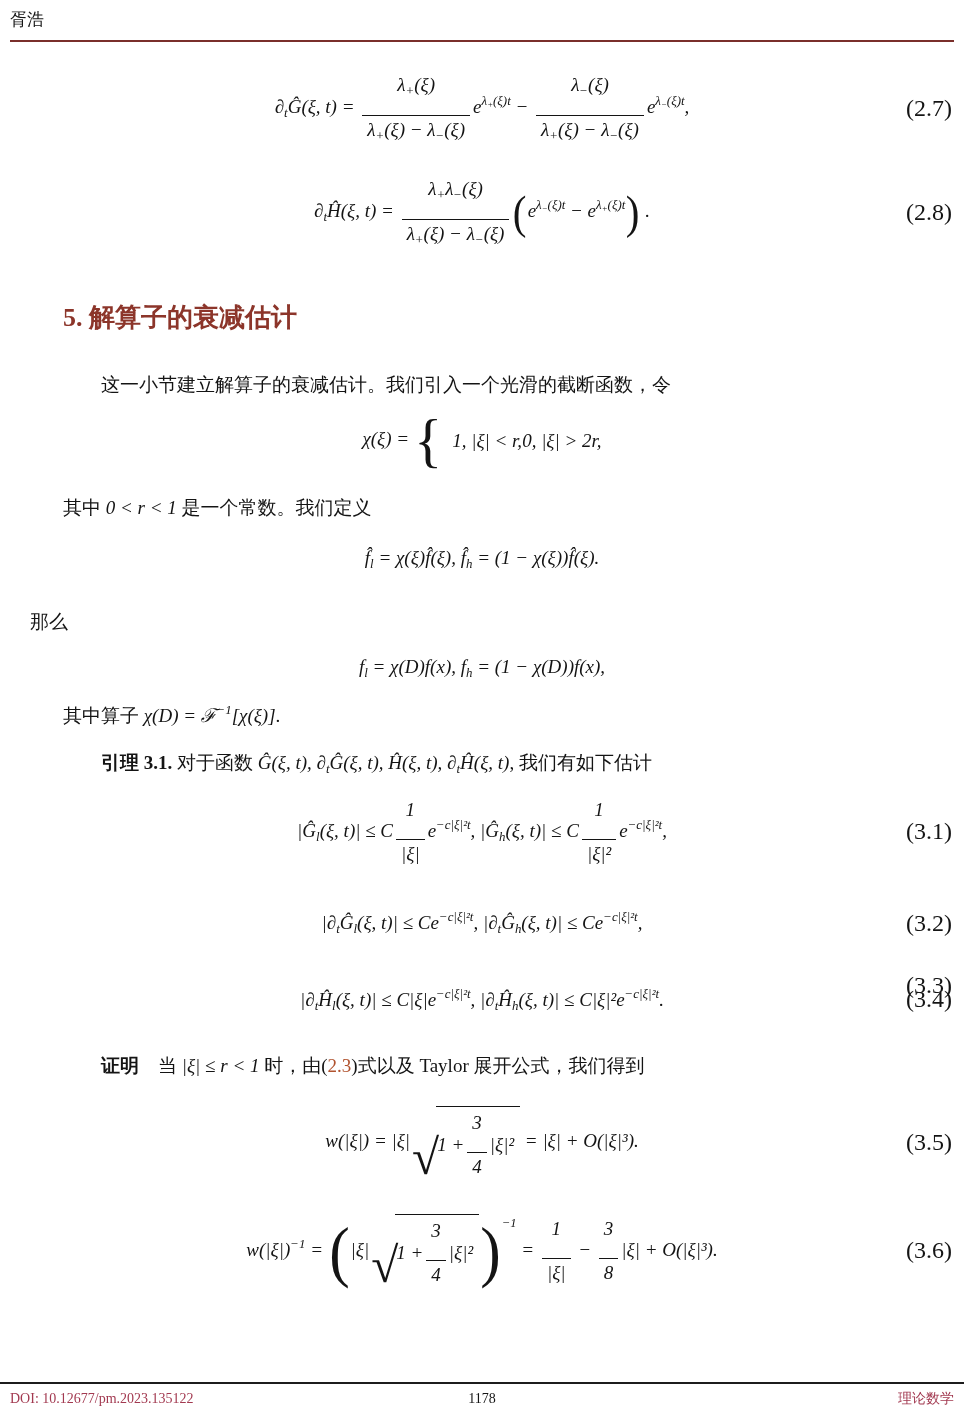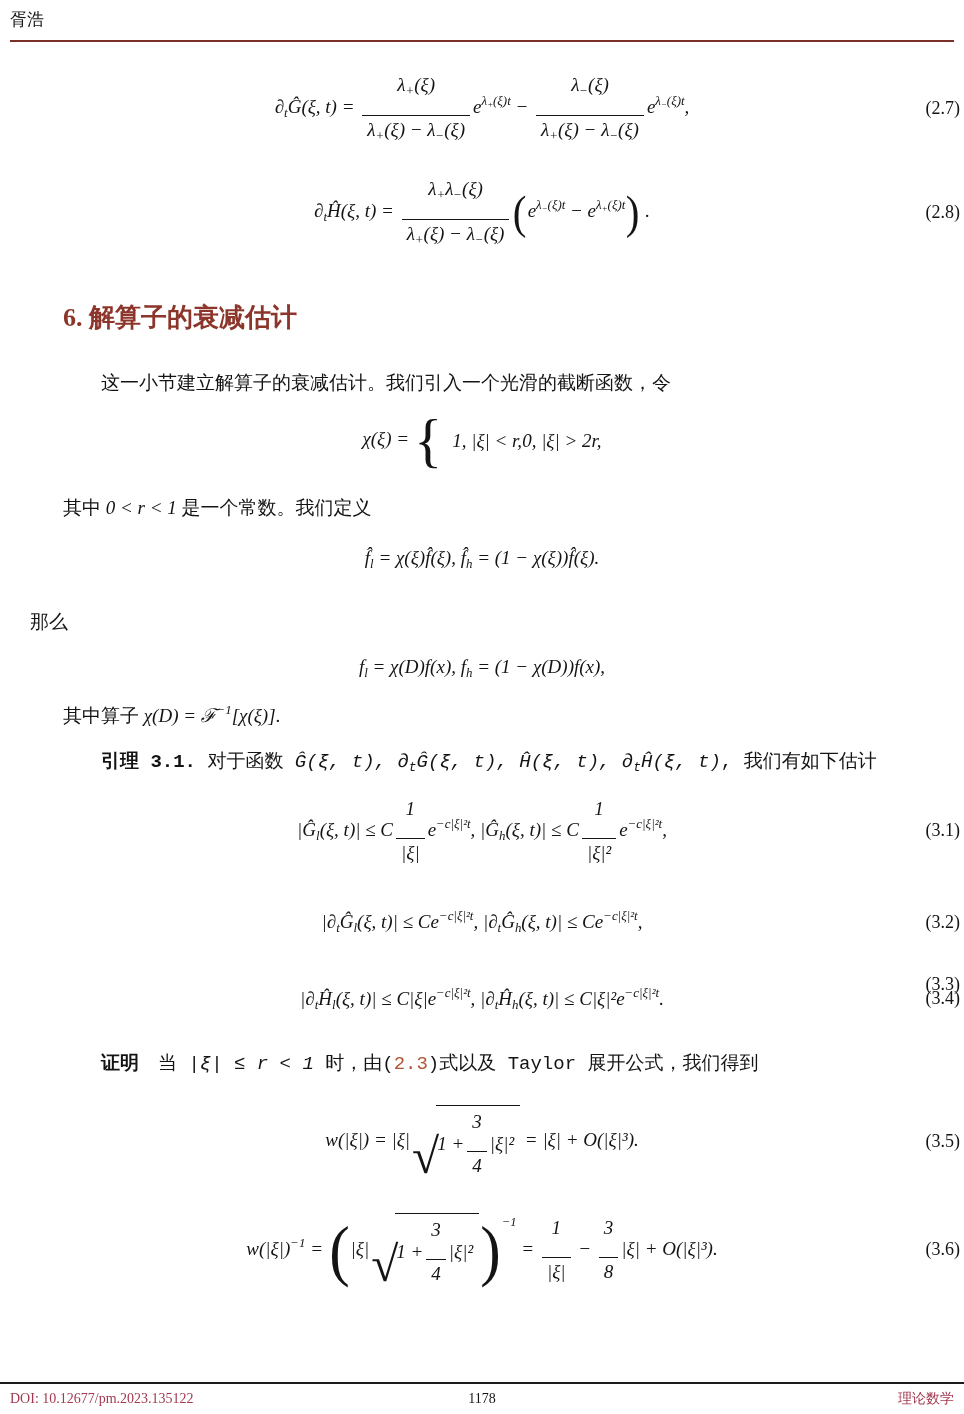--- a/index.html
+++ b/index.html
@@ -19,28 +19,28 @@
   .page-footer{position:absolute;left:0;right:0;bottom:6px;}
   .footer-rule{border:none;border-top:2px solid var(--footrule);margin:0 0 6px;}
   .footer-row{display:grid;grid-template-columns:1fr auto 1fr;align-items:baseline;padding:0 10px;font-size:14px;}
   .footer-doi{color:var(--doi);justify-self:start;cursor:pointer;}
   .footer-page{justify-self:center;}
   .footer-journal{color:var(--doi);justify-self:end;}
   
   .section-title{color:var(--accent);font-weight:bold;font-size:26px;padding:0 63px;margin-top:50px;}
   
   .para{font-size:19px;line-height:1.45;padding:0 63px;}
-  .indent{text-indent:2em;font-family:Liberation Mono, monospace;}
+  .indent{text-indent:2em;}
   .bf{font-weight:bold;}
   .rm{font-style:normal;}
   .mi{font-style:italic;}
   .eqlink{color:var(--reflink);cursor:pointer;font-style:normal;}
   
   .display-eq{position:relative;text-align:center;font-size:19px;line-height:1.3;}
-  .eq-num{position:absolute;right:4px;top:50%;transform:translateY(-50%);font-style:normal;font-size:18px;}
+  .eq-num{position:absolute;right:12px;top:50%;transform:translateY(-50%);font-style:normal;font-size:24px;}
   sup,sub{font-size:0.68em;}
   sup{vertical-align:0.62em;}
   sub{vertical-align:-0.28em;}
   .frac{display:inline-block;vertical-align:middle;text-align:center;margin:0 3px;}
   .frac .num{display:block;padding:1px 5px 16px;border-bottom:1.3px solid var(--ink);}
   .frac .den{display:block;padding:2px 5px 1px;}
   .sqrt{display:inline-flex;align-items:stretch;vertical-align:middle;margin-left:2px;}
   .sqrt .radical{font-size:2.6em;line-height:1.0;font-weight:300;align-self:flex-end;transform:translateY(2px);}
   .sqrt .radicand{display:inline-flex;align-items:center;border-top:1.6px solid var(--ink);padding:3px 6px 0 1px;margin-left:-3px;}
   .bigd{display:inline-block;vertical-align:middle;font-weight:300;line-height:0.82;transform:scaleX(0.9);}
@@ -79,21 +79,21 @@
 <div class="display-eq mt-eq27">
   <span class="eq-content"><span class="mi">∂</span><sub class="mi">t</sub><span class="mi">Ĝ(ξ, t) = </span><span class="frac"><span class="num"><span class="mi">λ</span><sub class="mi">+</sub><span class="mi">(ξ)</span></span><span class="den"><span class="mi">λ</span><sub class="mi">+</sub><span class="mi">(ξ) − λ</span><sub class="mi">−</sub><span class="mi">(ξ)</span></span></span><span class="mi">e</span><sup class="mi"><span class="mi">λ</span><sub class="mi">+</sub><span class="mi">(ξ)t</span></sup><span class="mi"> − </span><span class="frac"><span class="num"><span class="mi">λ</span><sub class="mi">−</sub><span class="mi">(ξ)</span></span><span class="den"><span class="mi">λ</span><sub class="mi">+</sub><span class="mi">(ξ) − λ</span><sub class="mi">−</sub><span class="mi">(ξ)</span></span></span><span class="mi">e</span><sup class="mi"><span class="mi">λ</span><sub class="mi">−</sub><span class="mi">(ξ)t</span></sup><span class="mi">,</span></span>
   <span class="eq-num">(2.7)</span>
 </div>
 
 <div class="display-eq mt-eq28">
   <span class="eq-content"><span class="mi">∂</span><sub class="mi">t</sub><span class="mi">Ĥ(ξ, t) = </span><span class="frac"><span class="num"><span class="mi">λ</span><sub class="mi">+</sub><span class="mi">λ</span><sub class="mi">−</sub><span class="mi">(ξ)</span></span><span class="den"><span class="mi">λ</span><sub class="mi">+</sub><span class="mi">(ξ) − λ</span><sub class="mi">−</sub><span class="mi">(ξ)</span></span></span><span class="bigd" style="font-size: 2.4em;">(</span><span class="mi">e</span><sup class="mi"><span class="mi">λ</span><sub class="mi">−</sub><span class="mi">(ξ)t</span></sup><span class="mi"> − e</span><sup class="mi"><span class="mi">λ</span><sub class="mi">+</sub><span class="mi">(ξ)t</span></sup><span class="bigd" style="font-size: 2.4em;">)</span><span class="mi"> .</span></span>
   <span class="eq-num">(2.8)</span>
 </div>
 
-<h2 class="section-title">6. 解算子的衰减估计</h2>
+<h2 class="section-title">5. 解算子的衰减估计</h2>
 
 <p class="para indent mt-intro">这一小节建立解算子的衰减估计。我们引入一个光滑的截断函数，令</p>
 
 <div class="display-eq mt-chi">
   <span class="eq-content"><span class="mi">χ(ξ) = </span><span class="cases">
         <span class="brace">{</span>
         <span class="case-col">
           <span class="case-row mi">1, |ξ| &lt; r,</span>
           <span class="case-row mi">0, |ξ| &gt; 2r,</span>
         </span>

